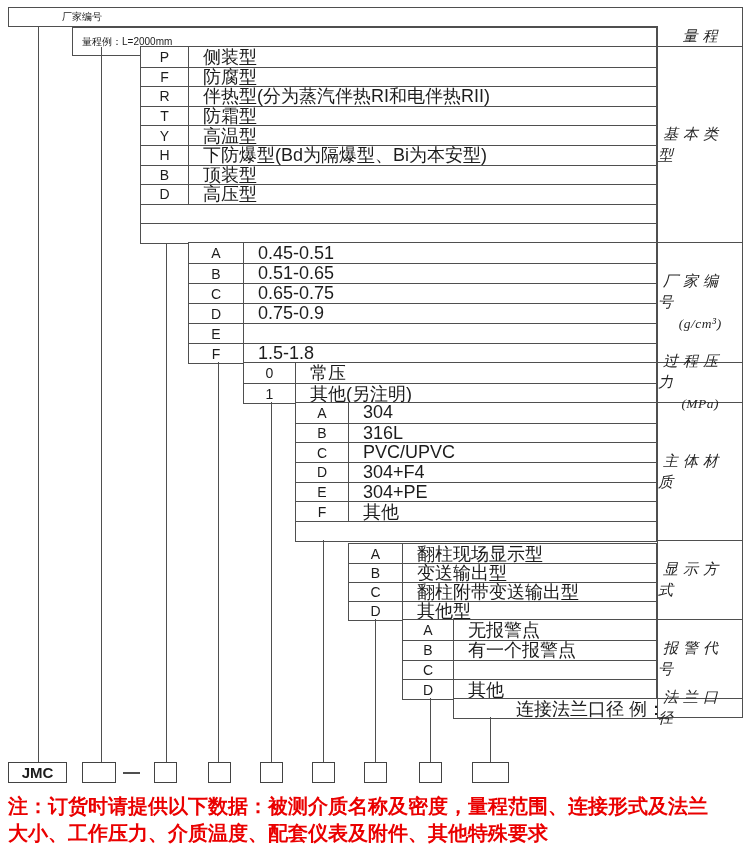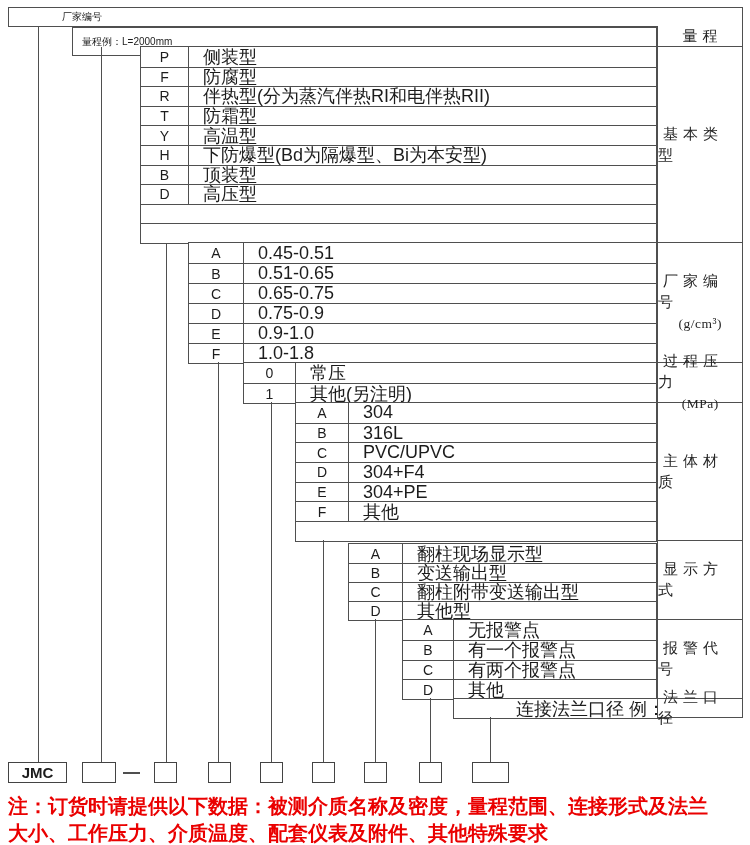--- a/index.html
+++ b/index.html
@@ -27,21 +27,21 @@
   .density .row{height:20px;}   .density .code{width:55px;}
   .pressure .row{height:20px;}  .pressure .code{width:52px;}
   .material .row{height:19.7px;}.material .code{width:53px;}
   .displayt .row{height:19px;}  .displayt .code{width:54px;}
   .alarm .row{height:19.8px;}   .alarm .code{width:51px;}
   .flange .row{height:19px;}
 
   
   .cat{position:absolute;left:657px;top:26px;width:86px;box-sizing:border-box;
        border-left:1px solid var(--line);border-right:1px solid var(--line);border-bottom:1px solid var(--line);
-       background:#fff;}
+       background:#fff;font-style:italic;}
   .cat-cell{box-sizing:border-box;display:flex;flex-direction:column;align-items:center;justify-content:center;
        font-family:"Liberation Serif","DejaVu Serif",serif;font-size:15px;color:#262626;
        letter-spacing:5px;text-indent:5px;line-height:21px;}
   .cat-cell + .cat-cell{border-top:1px solid var(--line);}
   .cat-sub{font-size:13.5px;letter-spacing:0.5px;text-indent:0.5px;}
 
   
   .vline{position:absolute;width:1px;background:var(--line);}
 
   
@@ -120,25 +120,24 @@
     <div class="row">
         <div class="code">C</div>
         <div class="desc">0.65-0.75</div>
       </div>
     <div class="row">
         <div class="code">D</div>
         <div class="desc">0.75-0.9</div>
       </div>
     <div class="row">
         <div class="code">E</div>
-        <div class="desc">0.9-1.0</div>
       </div>
     <div class="row">
         <div class="code">F</div>
-        <div class="desc">1.0-1.8</div>
+        <div class="desc">1.5-1.8</div>
       </div>
   </div>
 
   <div class="tbl pressure" style="left:243px;top:362px;width:414px;">
     <div class="row">
         <div class="code">0</div>
         <div class="desc">常压</div>
       </div>
     <div class="row">
         <div class="code">1</div>
@@ -200,21 +199,20 @@
     <div class="row">
         <div class="code">A</div>
         <div class="desc">无报警点</div>
       </div>
     <div class="row">
         <div class="code">B</div>
         <div class="desc">有一个报警点</div>
       </div>
     <div class="row">
         <div class="code">C</div>
-        <div class="desc">有两个报警点</div>
       </div>
     <div class="row">
         <div class="code">D</div>
         <div class="desc">其他</div>
       </div>
   </div>
 
   <div class="tbl flange" style="left:453px;top:698px;width:216px;padding-left:48px;">
     <div class="row">
         <div class="desc">连接法兰口径 例：(DN)50</div>

